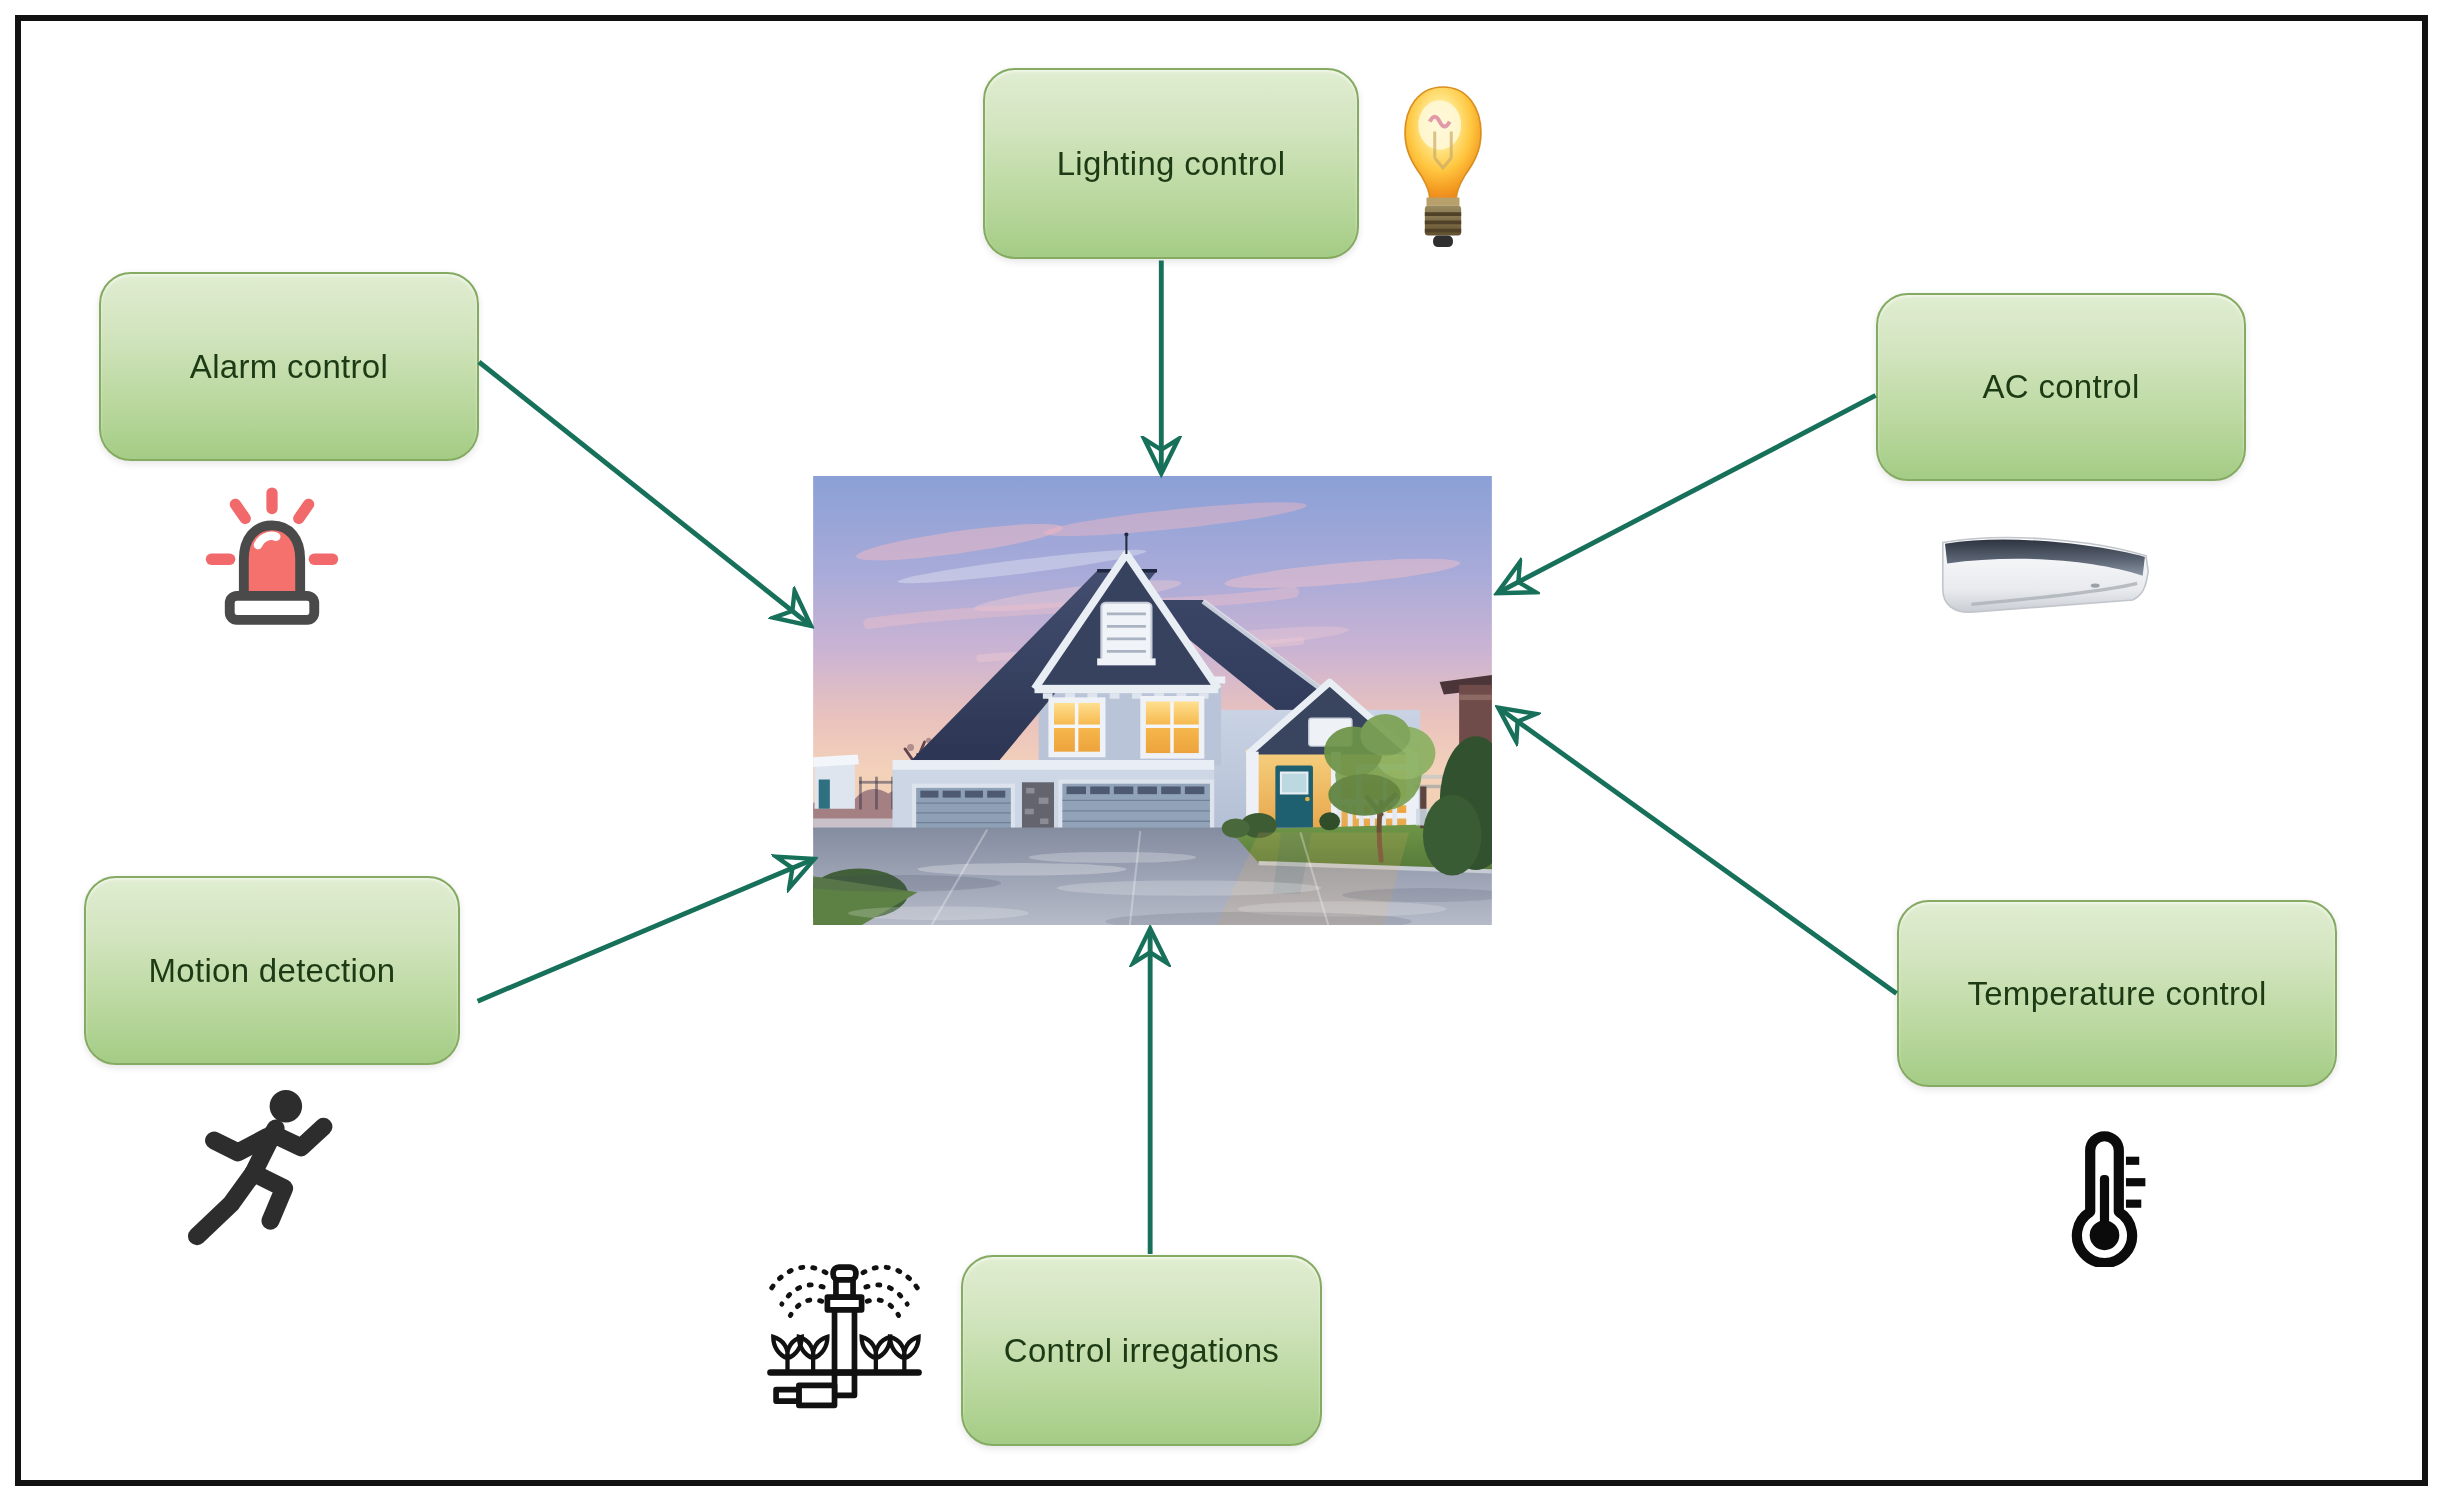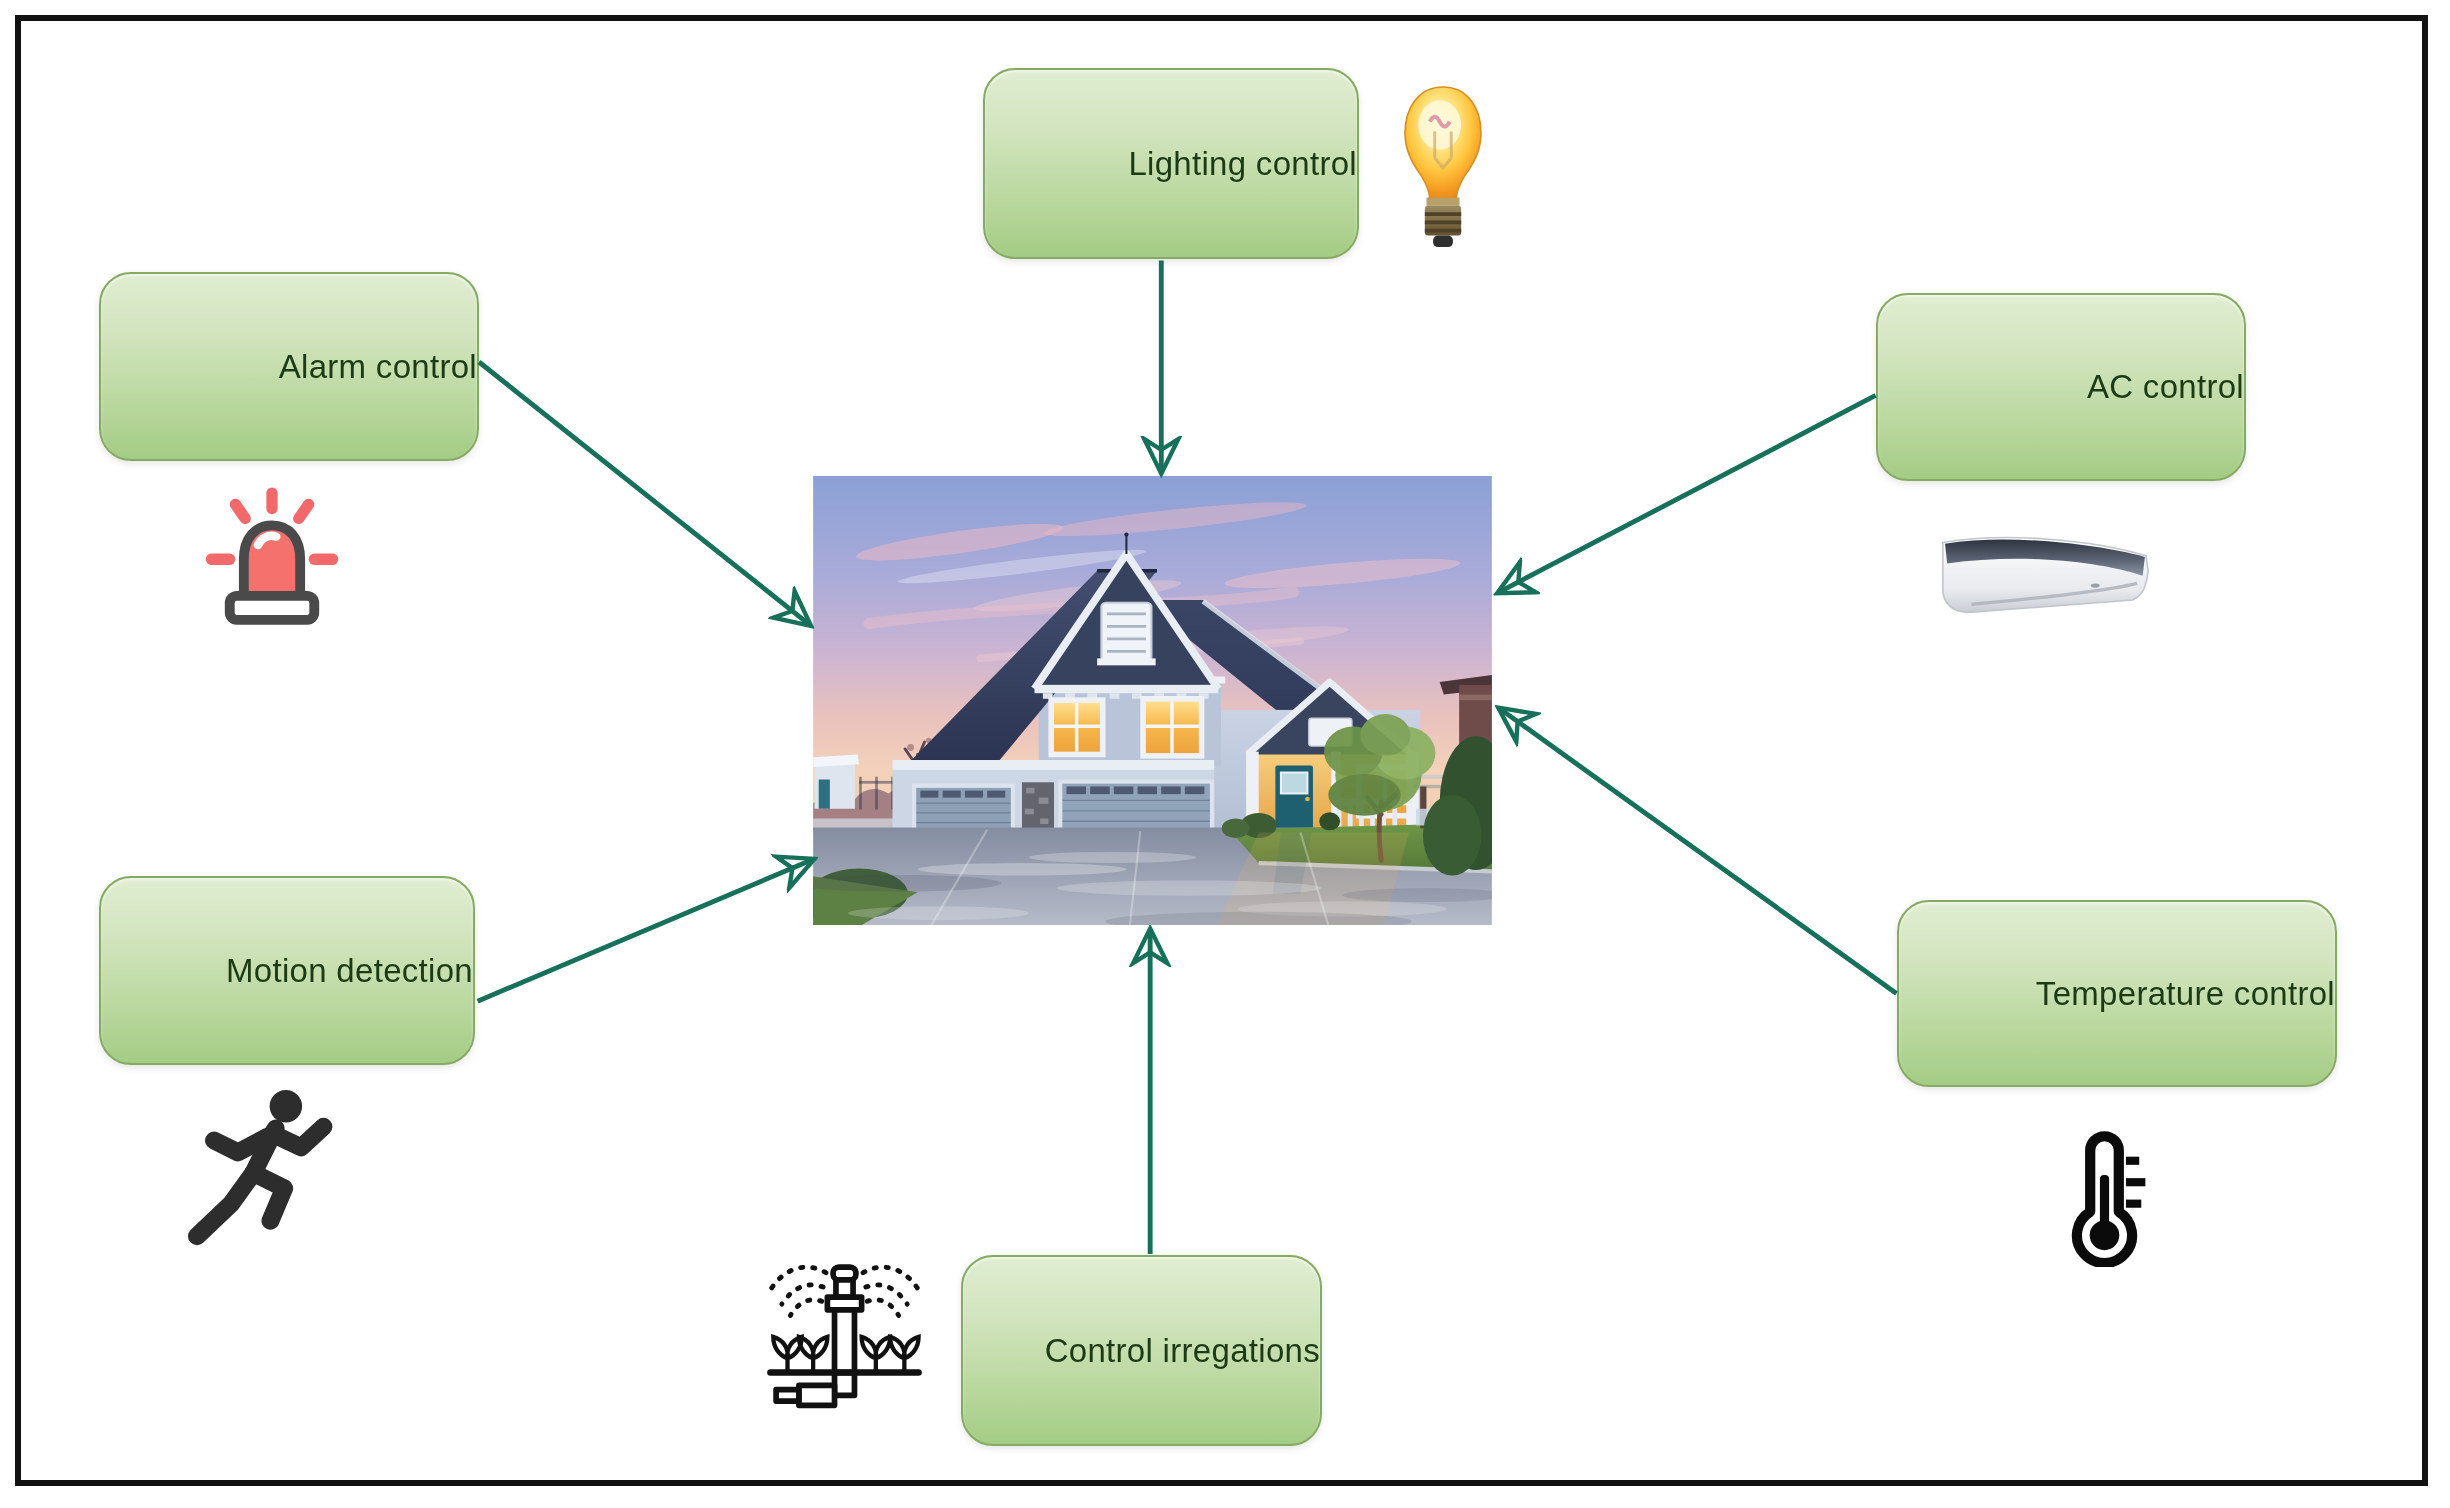--- a/index.html
+++ b/index.html
@@ -9,21 +9,21 @@
   }
   .frame{
     position:absolute;left:15.3px;top:15.3px;width:2413px;height:1471px;
     border:6.3px solid #121212;background:#ffffff;box-sizing:border-box;
   }
   .node{
     position:absolute;box-sizing:border-box;
     border:2.1px solid #85aa61;border-radius:32px;
     background:linear-gradient(180deg,#e0edd1 0%,#d3e5c0 30%,#bcd9a1 66%,#a4cc85 100%);
     box-shadow:0 2.8px 7px rgba(0,0,0,0.10), inset 0 2.1px 2.8px rgba(255,255,255,0.55);
-    display:flex;align-items:center;justify-content:flex-end;
+    display:flex;align-items:center;justify-content:center;
   }
   .node-label{
     font-size:33px;line-height:1.15;color:#1c3a14;letter-spacing:0.3px;white-space:nowrap;
   }
   .icon{position:absolute;}
   .house-wrap{position:absolute;left:813px;top:476px;width:679px;height:449px;}
   .arrows{position:absolute;left:0;top:0;width:2450px;height:1508px;pointer-events:none;}
 </style>
 </head>
 <body>
@@ -32,21 +32,21 @@
 
 <div class="node" style="left:983px;top:68px;width:376px;height:191px">
   <span class="node-label">Lighting control</span>
 </div>
 <div class="node" style="left:99px;top:272px;width:380px;height:189px">
   <span class="node-label">Alarm control</span>
 </div>
 <div class="node" style="left:1876px;top:293px;width:370px;height:188px">
   <span class="node-label">AC control</span>
 </div>
-<div class="node" style="left:99px;top:876px;width:376px;height:189px">
+<div class="node" style="left:84px;top:876px;width:376px;height:189px">
   <span class="node-label">Motion detection</span>
 </div>
 <div class="node" style="left:1897px;top:900px;width:440px;height:187px">
   <span class="node-label">Temperature control</span>
 </div>
 <div class="node" style="left:961px;top:1255px;width:361px;height:191px">
   <span class="node-label">Control irregations</span>
 </div>
 
 <svg class="icon" style="left:1390px;top:82px;width:106px;height:175px" viewBox="0 0 64 106">

